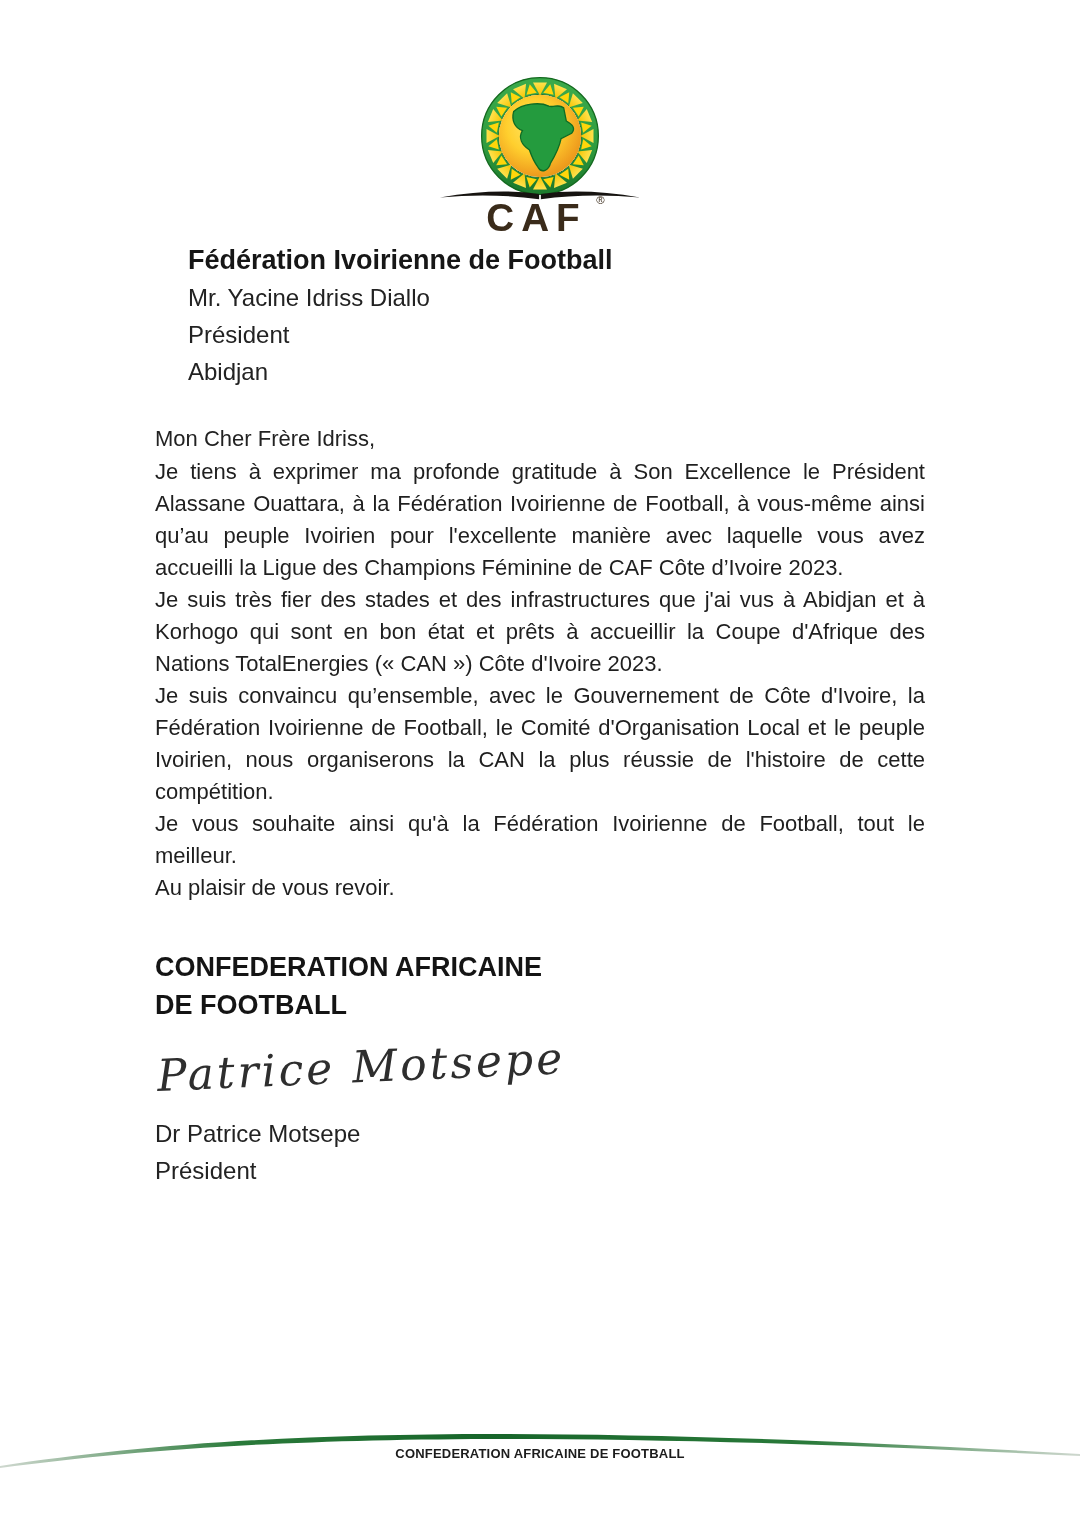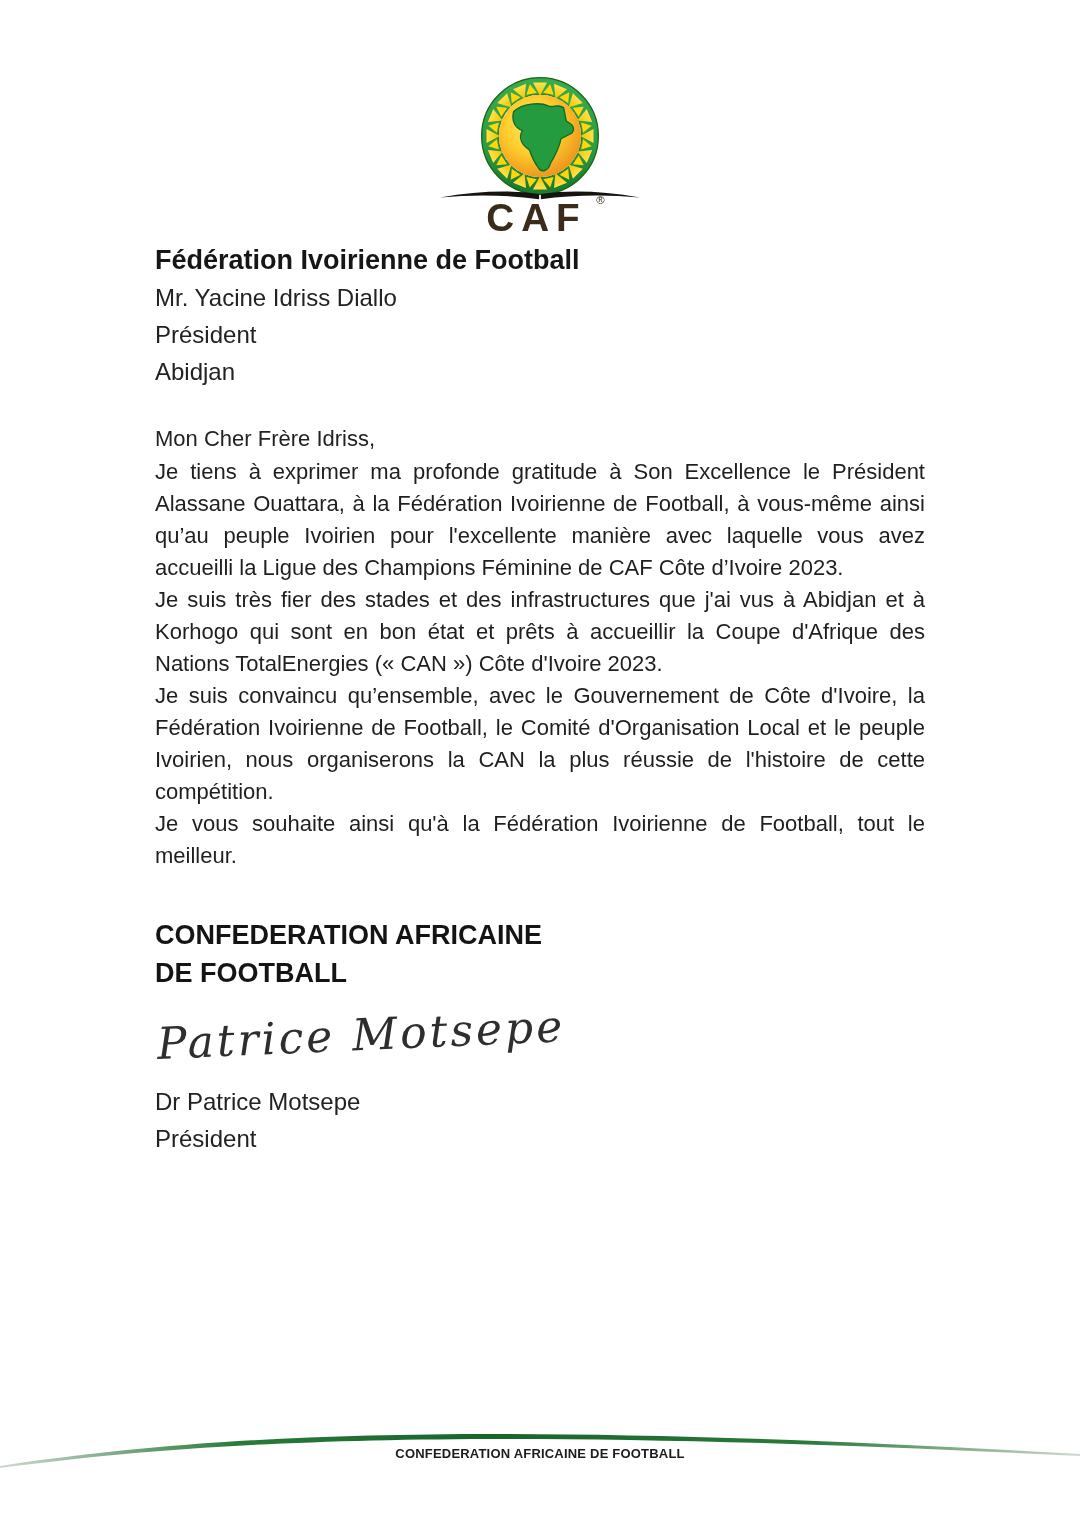--- a/index.html
+++ b/index.html
@@ -22,21 +22,21 @@
     padding-top: 64px;
     text-align: center;
   }
   .caf-logo { display: inline-block; }
 
   
   .content {
     padding: 0 155px;
   }
 
-  .recipient { margin-top: 2px; }
+  .recipient { margin-top: 2px; margin-left: 33px; }
   .recipient-org {
     font-size: 27px;
     font-weight: 700;
     line-height: 37px;
     color: #161616;
   }
   .recipient-abbr {
     font-size: 27px;
     font-weight: 700;
     line-height: 37px;
@@ -233,20 +233,21 @@
     </section>
 
 
     <div class="salutation">Mon Cher Frère Idriss,</div>
 
     <section class="body-paragraphs">
       <p>Je tiens à exprimer ma profonde gratitude à Son Excellence le Président Alassane Ouattara, à la Fédération Ivoirienne de Football, à vous-même ainsi qu’au peuple Ivoirien pour l'excellente manière avec laquelle vous avez accueilli la Ligue des Champions Féminine de CAF Côte d’Ivoire 2023.</p>
       <p>Je suis très fier des stades et des infrastructures que j'ai vus à Abidjan et à Korhogo qui sont en bon état et prêts à accueillir la Coupe d'Afrique des Nations TotalEnergies (« CAN ») Côte d'Ivoire 2023.</p>
       <p>Je suis convaincu qu’ensemble, avec le Gouvernement de Côte d'Ivoire, la Fédération Ivoirienne de Football, le Comité d'Organisation Local et le peuple Ivoirien, nous organiserons la CAN la plus réussie de l'histoire de cette compétition.</p>
       <p>Je vous souhaite ainsi qu'à la Fédération Ivoirienne de Football, tout le meilleur.</p>
+      <p class="no-justify">Au plaisir de vous revoir.</p>
     </section>
 
     <section>
       <div class="closing-org">
         <div>CONFEDERATION AFRICAINE</div>
         <div>DE FOOTBALL</div>
       </div>
 
       <div>
         <span class="signature-script">Patrice Motsepe</span>

